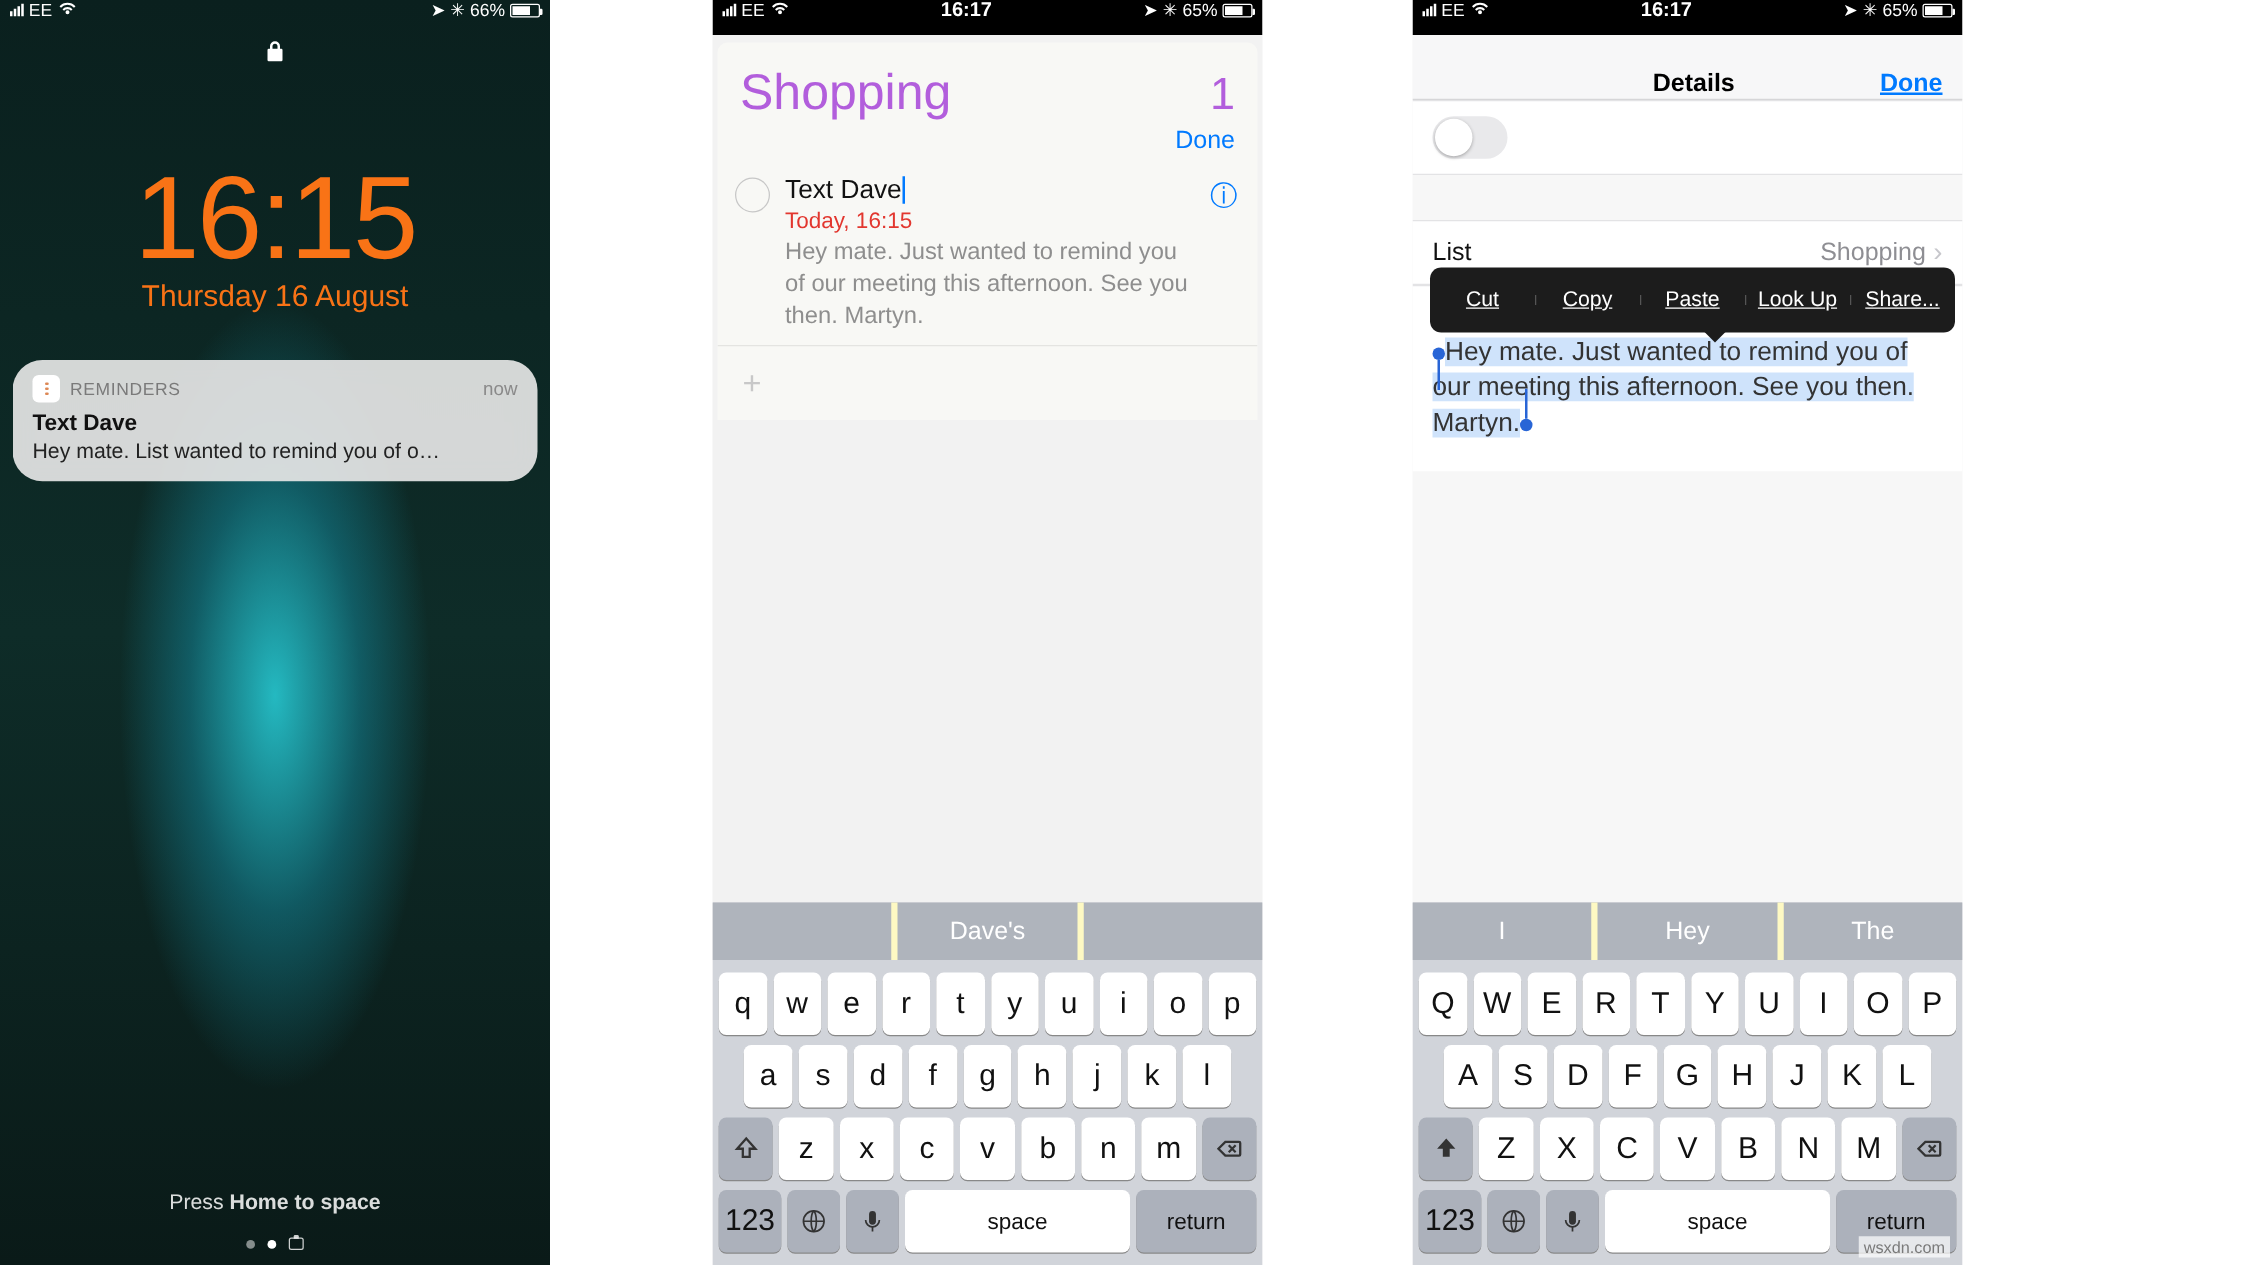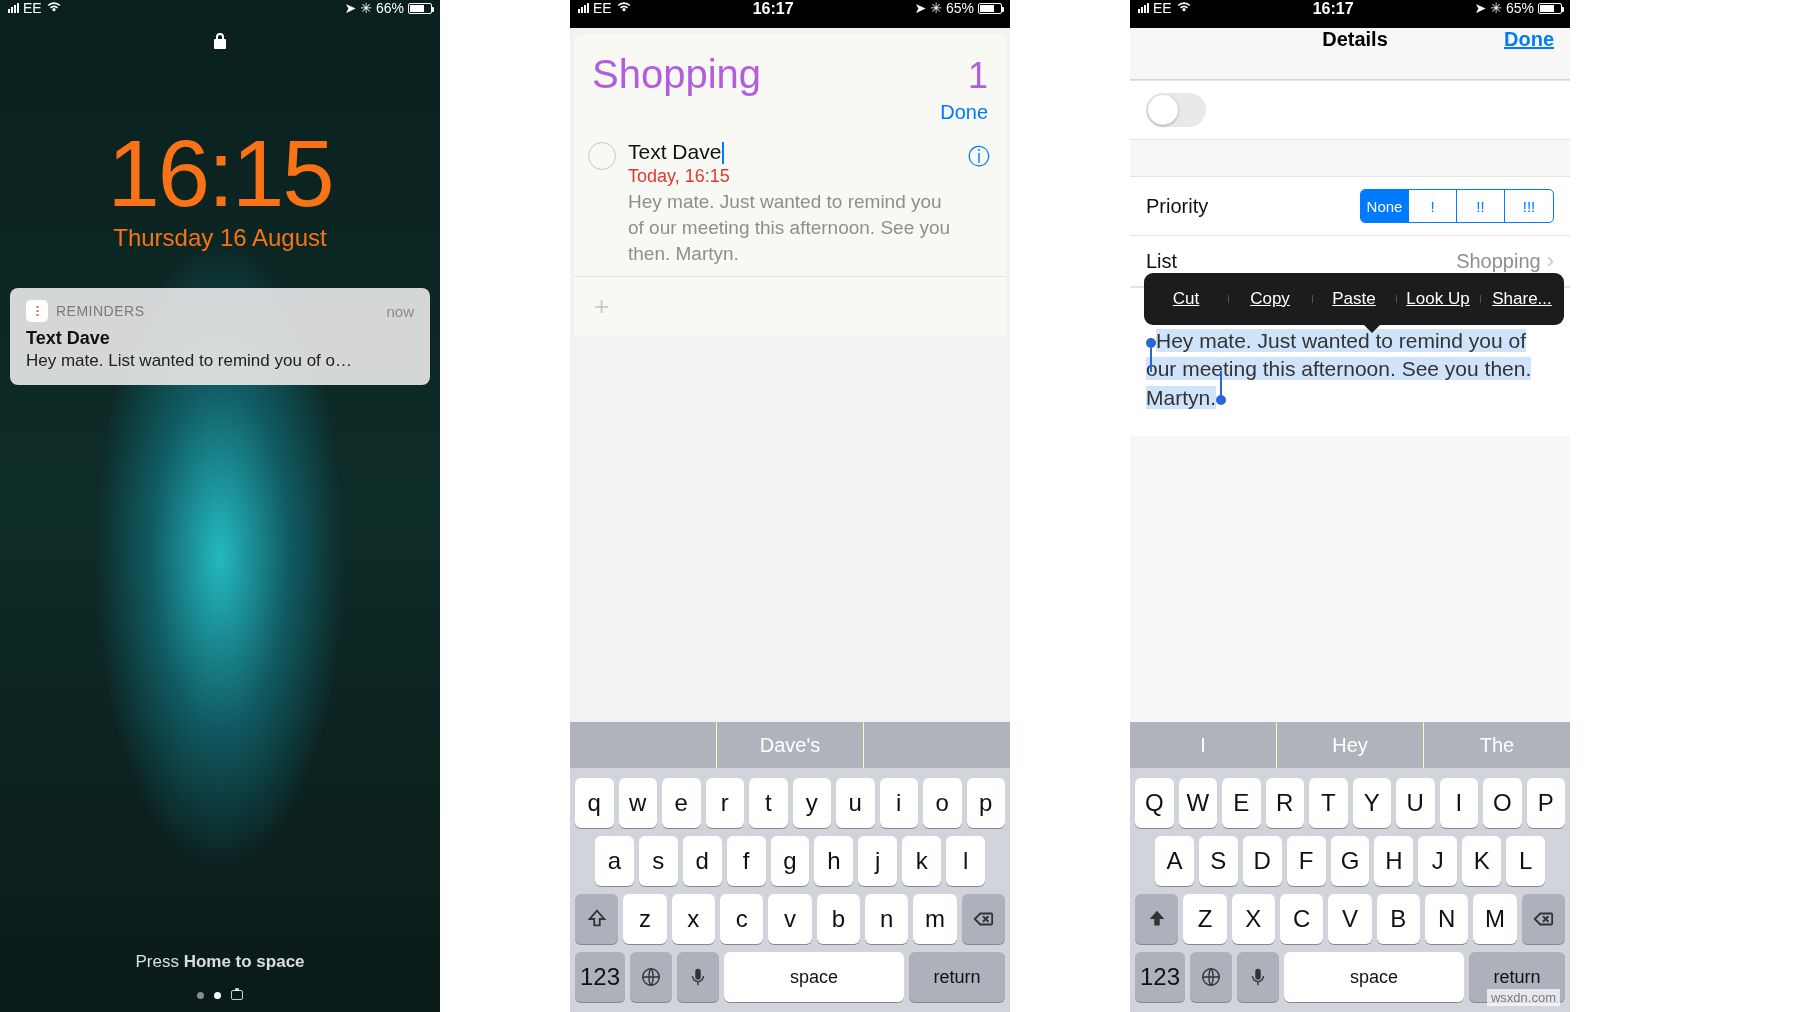--- a/index.html
+++ b/index.html
@@ -25,21 +25,21 @@
 
 
 .wallpaper { position:absolute; inset:0; background:
   radial-gradient(ellipse at 50% 55%, rgba(40,210,220,0.85) 0%, rgba(20,140,160,0.5) 22%, rgba(5,40,45,0) 40%),
   linear-gradient(180deg,#0a201e 0%, #0e2c28 50%, #0a1a18 100%); }
 .lock-time { color:#f97316; text-align:center; margin-top:92px; font-weight:200; }
 .lock-time .hm { font-size: 94px; letter-spacing: -2px; }
 .lock-time .date { font-size: 24px; margin-top: -4px; font-weight:300; }
 .lock-icon { position:absolute; top:32px; left:50%; transform:translateX(-50%); color:#fff; }
 .lock-icon svg { width:14px; height:18px; }
-.notification { margin: 36px 10px 7px; background: rgba(230,230,230,0.92); border-radius: 8px; padding: 12px 16px 14px; backdrop-filter: blur(10px); }
+.notification { margin: 36px 10px 7px; background: rgba(230,230,230,0.92); border-radius: 24px; padding: 12px 16px 14px; backdrop-filter: blur(10px); }
 .notification .hdr { display:flex; align-items:center; gap:8px; }
 .notification .app-ico { width:22px; height:22px; border-radius:5px; background:#fff; display:flex; align-items:center; justify-content:center; }
 .notification .app-ico span { width:3px; height:10px; display:flex; flex-direction:column; gap:2px; }
 .notification .app-ico span i { height:2px; background:#d85; border-radius:1px; }
 .notification .appname { font-size: 14px; color: #7a7a7a; letter-spacing: 0.5px; text-transform: uppercase; font-weight:400; }
 .notification .when { margin-left:auto; color:#8a8a8a; font-size:15px; }
 .notification .title { font-weight:600; font-size:18px; margin-top:6px; color:#111; }
 .notification .body { font-size:17px; color:#222; margin-top:2px; white-space: nowrap; overflow:hidden; text-overflow: ellipsis; }
 .unlock-hint { position:absolute; bottom:40px; left:0; right:0; text-align:center; color:rgba(255,255,255,0.85); font-size:17px; }
 .unlock-hint b { font-weight:600; }
@@ -60,21 +60,21 @@
 .check { width:28px; height:28px; border:1.5px solid #c7c7c7; border-radius:50%; flex-shrink:0; margin-top:2px; }
 .reminder-col { flex:1; }
 .rem-title { font-size:21px; font-weight:500; color:#111; position:relative; display:inline-block; }
 .cursor { display:inline-block; width:2px; height:22px; background:#007aff; vertical-align:middle; margin-left:1px; }
 .rem-date { color:#e2372f; font-size:18px; margin-top:2px; }
 .rem-note { color:#8e8e8e; font-size:19px; line-height:1.35; margin-top:2px; }
 .info-btn { color:#007aff; font-size:22px; align-self:flex-start; margin-top:2px; width:26px; text-align:center; }
 .add-row { padding:14px 20px; color:#c8c8c8; font-size:26px; font-weight:300; }
 
 
-.navbar { height:52px; background:#f7f7f8; border-bottom:1px solid #d6d6d8; display:flex; align-items:flex-start; padding: 0 16px; }
+.navbar { height:52px; background:#f7f7f8; border-bottom:1px solid #d6d6d8; display:flex; align-items:flex-end; padding: 0 16px; }
 .nav-title { flex:1; text-align:center; font-weight:600; font-size:20px; }
 .nav-done { color:#007aff; font-size:20px; font-weight:600; text-decoration:underline; }
 .settings-row { background:#fff; border-top:1px solid #e3e3e5; border-bottom:1px solid #e3e3e5; padding: 12px 16px; display:flex; align-items:center; font-size:20px; }
 .settings-spacer { height:36px; }
 .row-label { flex:1; color:#111; }
 .chev { color:#c7c7cc; font-size:22px; margin-left:6px; }
 .value-text { color:#8e8e93; font-size:20px; }
 .switch { width:60px; height:34px; background:#e9e9eb; border-radius:17px; position:relative; }
 .switch .knob { position:absolute; left:2px; top:2px; width:30px; height:30px; background:#fff; border-radius:50%; box-shadow:0 1px 3px rgba(0,0,0,0.3); }
 .seg { display:flex; border:1px solid #007aff; border-radius:5px; overflow:hidden; height:34px; }
@@ -92,21 +92,21 @@
 
 
 .ctx-menu { position:absolute; left:14px; right:6px; top:-14px; height:52px; background:#1c1c1c; border-radius:9px; display:flex; align-items:center; z-index:5; }
 .ctx-menu .item { flex:1; text-align:center; color:#fff; font-size:17px; text-decoration:underline; padding:0 4px; position:relative; }
 .ctx-menu .item + .item::before { content:''; position:absolute; left:0; top:6px; bottom:6px; width:1px; background:#555; }
 .ctx-arrow { position:absolute; bottom:-8px; left:52%; width:0; height:0; border-left:10px solid transparent; border-right:10px solid transparent; border-top:10px solid #1c1c1c; }
 
 
 .keyboard { position:absolute; bottom:0; left:0; right:0; background:#d1d4da; padding:4px 3px 6px; }
 .suggest { display:flex; background:#afb4bc; height:46px; margin:-4px -3px 6px; }
-.suggest div { flex:1; text-align:center; line-height:46px; font-size:20px; color:#fff; border-right:1px solid #fef9c3; }
+.suggest div { flex:1; text-align:center; line-height:46px; font-size:20px; color:#fff; border-right:5px solid #fef9c3; }
 .suggest div:last-child { border-right:none; }
 .krow { display:flex; gap:5px; padding:4px 2px; justify-content:center; }
 .key { background:#fff; border-radius:6px; box-shadow:0 1px 0 #888; height:50px; display:flex; align-items:center; justify-content:center; font-size:24px; color:#111; }
 .krow.r1 .key { flex:1; }
 .krow.r2 .key { flex:1; }
 .krow.r2 { padding:4px 22px; }
 .krow.r3 .key { flex:1; }
 .key.mod { background:#acb1bb; flex:0 0 50px; }
 .krow.r4 { padding:4px 2px; }
 .key.space { flex:1; font-size:18px; }
@@ -320,29 +320,20 @@
   </div>
 
   <div class="settings-row">
     <div class="switch">
         <div class="knob"></div>
       </div>
   </div>
 
   <div class="settings-spacer"></div>
 
-  <div class="settings-row" style="border-bottom:none">
-    <div class="row-label">Priority</div>
-    <div class="seg">
-      <div class="sel">None</div>
-      <div>!</div>
-      <div>!!</div>
-      <div>!!!</div>
-    </div>
-  </div>
 
   <div class="settings-row">
     <div class="row-label">List</div>
     <div class="value-text">Shopping</div>
     <div class="chev">›</div>
   </div>
 
   <div style="position:relative">
     <div class="ctx-menu">
       <div class="item">Cut</div>

